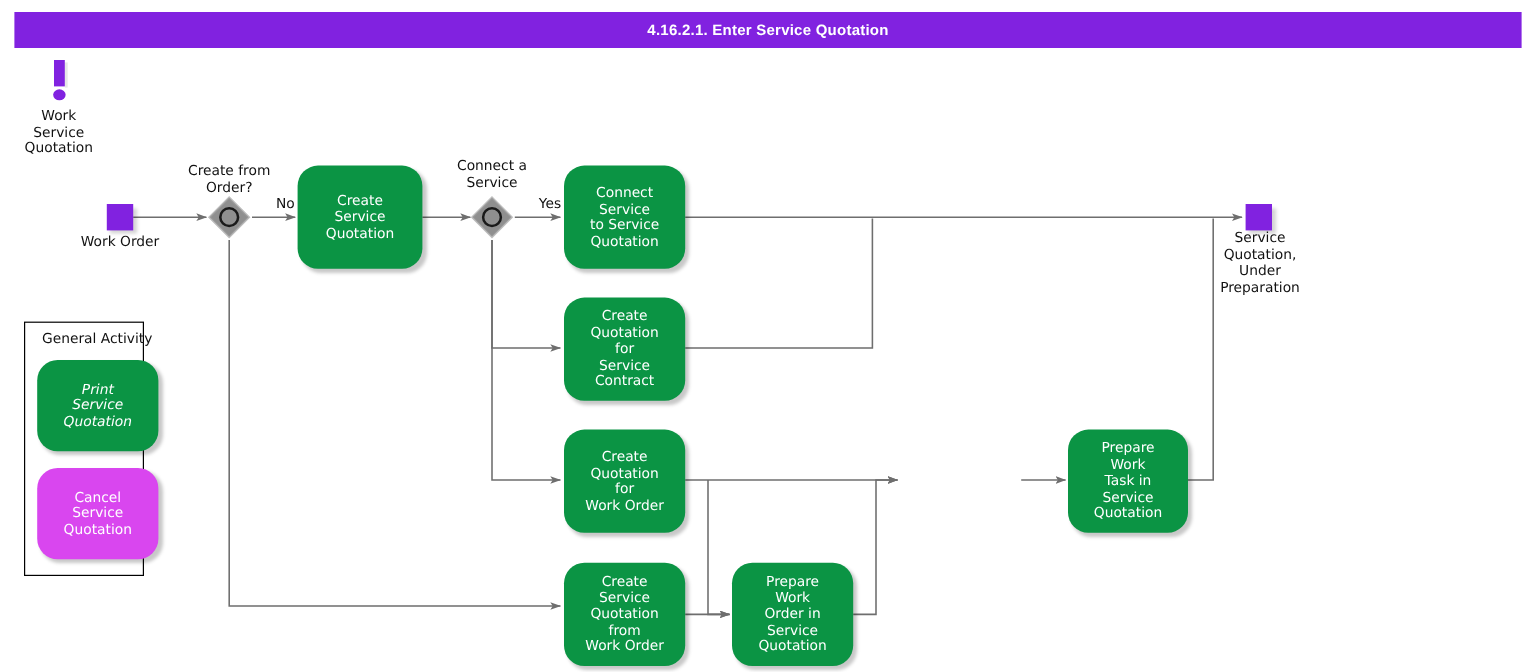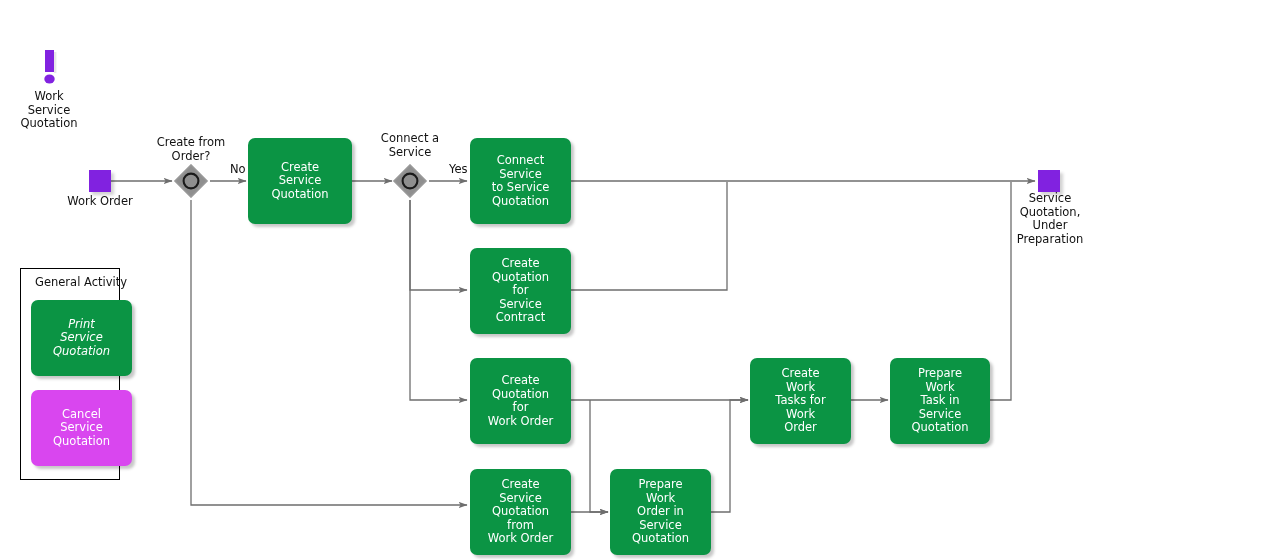--- a/index.html
+++ b/index.html
@@ -22,21 +22,21 @@
     letter-spacing:.2px;
   }
 
   
   .edges{position:absolute;left:0;top:0;width:1280px;height:560px;pointer-events:none;}
 
   
   .act{
     position:absolute;
     background:#0b9444;
-    border-radius:7px;
+    border-radius:17px;
     box-shadow:3px 3px 3px rgba(0,0,0,.22);
     color:#ffffff;
     display:flex;align-items:center;justify-content:center;text-align:center;
     font-size:11.5px;line-height:13.5px;
     font-family:"DejaVu Sans", sans-serif;
     box-sizing:border-box;padding:2px 17px;
   }
 
   
   .evt{
@@ -78,20 +78,23 @@
   .legend-title{
     position:absolute;left:0;top:6px;width:120px;text-align:center;
     font-size:11.5px;color:#111111;font-family:"DejaVu Sans", sans-serif;
   }
 </style>
 </head>
 <body>
 
 <div id="canvas">
 
+  <div class="titlebar" style="background: rgb(129, 34, 224);">
+    <span>4.16.2.1. Enter Service Quotation</span>
+  </div>
 
   <svg class="edges" width="1280" height="560" viewBox="0 0 1280 560">
     <defs>
       <marker id="arrow" markerWidth="9" markerHeight="9" refX="8.4" refY="3.2" orient="auto" markerUnits="userSpaceOnUse">
         <path d="M0,0 L9,3.2 L0,6.4 L2,3.2 Z" fill="#6e6e6e"></path>
       </marker>
     </defs>
     <g fill="none" stroke="#6e6e6e" stroke-width="1.3" marker-end="url(#arrow)">
 
       <path d="M111,181 L172,181"></path>
@@ -211,27 +214,20 @@
   </div>
 
   <div class="act" style="left: 610px; top: 469px; width: 101px; height: 86px; background: rgb(11, 148, 68);">
     <div>
       <div>Prepare Work</div>
       <div>Order in Service</div>
       <div>Quotation</div>
     </div>
   </div>
 
-  <div class="act" style="left: 750px; top: 358px; width: 101px; height: 86px; background: rgb(11, 148, 68);">
-    <div>
-      <div>Create Work</div>
-      <div>Tasks for Work</div>
-      <div>Order</div>
-    </div>
-  </div>
 
   <div class="act" style="left: 890px; top: 358px; width: 100px; height: 86px; background: rgb(11, 148, 68);">
     <div>
       <div>Prepare Work</div>
       <div>Task in Service</div>
       <div>Quotation</div>
     </div>
   </div>
 
   <div class="evt" style="left: 1038px; top: 170px; background: rgb(129, 34, 224);"></div>

